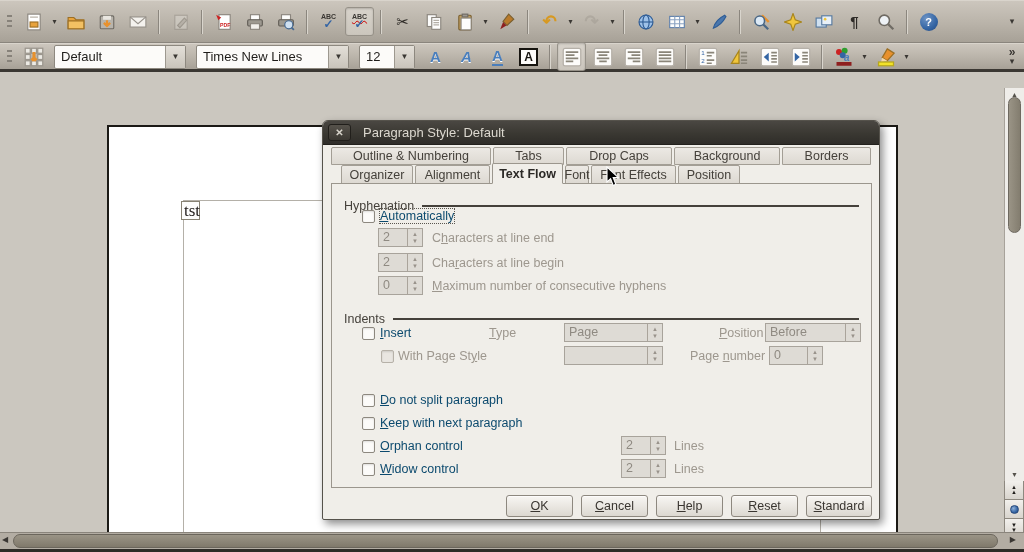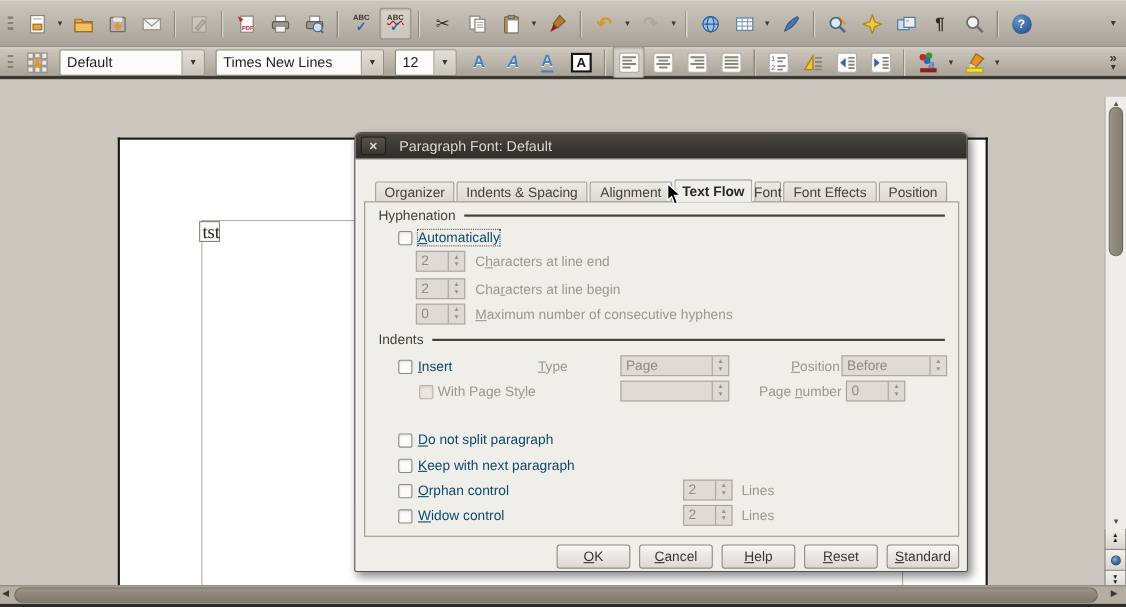--- a/index.html
+++ b/index.html
@@ -81,21 +81,21 @@
   .tabrow1 { top:26px; height:18px; }
   .tabrow2 { top:44px; height:19px;margin-left:10px; }
   .tab { height:18px; background:linear-gradient(180deg,#ece9e4,#ddd9d2); border:1px solid #a39e95;
          border-radius:2px 2px 0 0; font-size:12.5px; color:#45413b; display:flex; align-items:center;
          justify-content:center; white-space:nowrap; flex:none; }
   .tabrow2 .tab { height:19px; }
   .tab.sel { height:21px; background:#f0eee9; border-color:#9b968d; border-bottom:1px solid #f0eee9;
          font-weight:bold; color:#2b2926; z-index:3; position:relative; }
   .panel { position:absolute; left:8px; right:7px; top:62px; height:305px; border:1px solid #9b968d; background:#f0eee9; }
 
-  .sech { position:absolute; left:12px; right:12px; display:flex; align-items:center; gap:8px; }
+  .sech { position:absolute; left:12px; right:12px; display:flex; align-items:center; gap:8px;margin-top:10px; }
   .sech .t { font-size:12.5px; color:#45413b; flex:none; }
   .sech .rule { flex:1; height:2px; background:#45413b; }
   .lab { position:absolute; font-size:12.5px; color:#0c4a6e; white-space:nowrap; }
   .lab.dis { color:#9d978e; }
   .lab.focus { outline:1px dotted #5a564f; }
   .cb { position:absolute; width:13px; height:13px; background:#fcfbf9; border:1px solid #8d887f;
         border-radius:2px; box-shadow:inset 0 1px 2px rgba(0,0,0,.12); }
   .cb.dis { background:#e9e6e1; border-color:#b6b1a8; }
   .field { position:absolute; height:19px; background:#dedbd5; border:1px solid #a8a39b; display:flex; }
   .field .fv { flex:1; font-size:12.5px; color:#8f8a82; padding:1px 0 0 4px; overflow:hidden; white-space:nowrap; }
@@ -507,26 +507,32 @@
       <div class="tbound"></div>
       <div class="tstbox">tst</div>
     </div>
   </div>
 
   <div class="dlg">
     <div class="dlg-title">
       <div class="dlg-close">
           <span>✕</span>
         </div>
-      <span class="dlg-titletext">Paragraph Font: Default</span>
-    </div>
-
+      <span class="dlg-titletext">Paragraph Style: Default</span>
+    </div>
+
+    <div class="tabrow tabrow1">
+      <div class="tab" style="width:160px">Outline &amp; Numbering</div>
+      <div class="tab" style="width:71px">Tabs</div>
+      <div class="tab" style="width:106px">Drop Caps</div>
+      <div class="tab" style="width:106px">Background</div>
+      <div class="tab" style="width:89px">Borders</div>
+    </div>
     <div class="tabrow tabrow2">
       <div class="tab" style="width:72px">Organizer</div>
-      <div class="tab" style="width:119px">Indents &amp; Spacing</div>
       <div class="tab" style="width:75px">Alignment</div>
       <div class="tab sel" style="width:71px">Text Flow</div>
       <div class="tab" style="width:24px">Font</div>
       <div class="tab" style="width:85px">Font Effects</div>
       <div class="tab" style="width:62px">Position</div>
     </div>
 
     <div class="panel">
 
       <div class="sech" style="top:5px">

